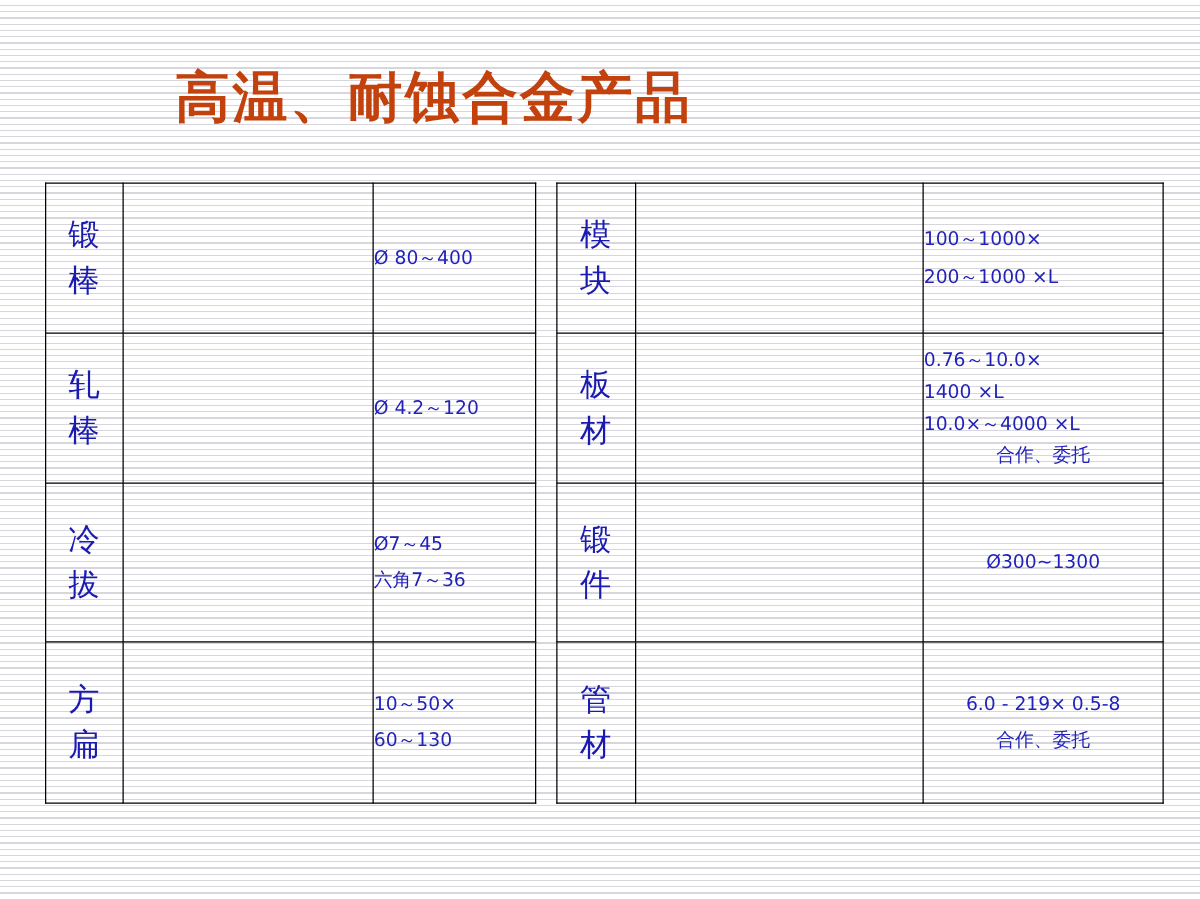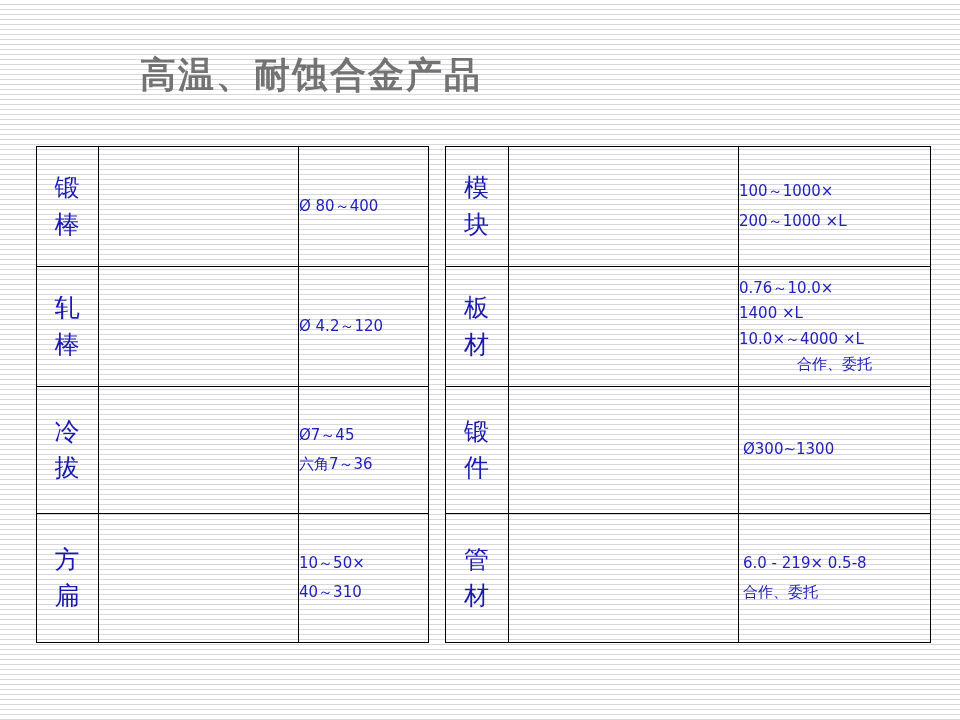--- a/index.html
+++ b/index.html
@@ -21,23 +21,23 @@
     );
     position: relative;
   }
 
   
   .title {
     position: absolute;
     left: 140px;
     top: 55px;
     font-family: "DejaVu Sans", "Liberation Sans", sans-serif;
-    font-size: 36px;
+    font-size: 44px;
     font-weight: bold;
-    color: #737373;
+    color: #c2410c;
     letter-spacing: 2px;
     white-space: nowrap;
     line-height: 1.1;
   }
 
   
   .tbl {
     position: absolute;
     border-collapse: collapse;
     table-layout: fixed;
@@ -74,21 +74,21 @@
 
   .cell-spec {
     font-family: "DejaVu Sans", "Liberation Sans", sans-serif;
     font-size: 15px;
     color: #2222bb;
     padding: 6px 8px 6px 10px;
     line-height: 1.95;
     vertical-align: middle;
   }
   .cell-spec .line { display: block; white-space: nowrap; }
-  .cell-spec.center { padding-left: 4px; padding-right: 4px; }
+  .cell-spec.center { text-align: center; padding-left: 4px; padding-right: 4px; }
   .cell-spec .line.ind { text-align: center; }
 
   
   .r1 { height: 120px; }
   .r2 { height: 120px; }
   .r3 { height: 127px; }
   .r4 { height: 129px; }
 
   
 
@@ -359,21 +359,21 @@
             
             
             
             
             
           </span>
         </div>
       </td>
       <td class="cell-spec">
         <span class="line">10～50×</span>
-        <span class="line">40～310</span>
+        <span class="line">60～130</span>
       </td>
     </tr>
   </tbody>
 </table>
 
 <table class="tbl tbl-right">
   <colgroup>
       <col style="width:63px">
       <col style="width:230px">
       <col style="width:192px">

